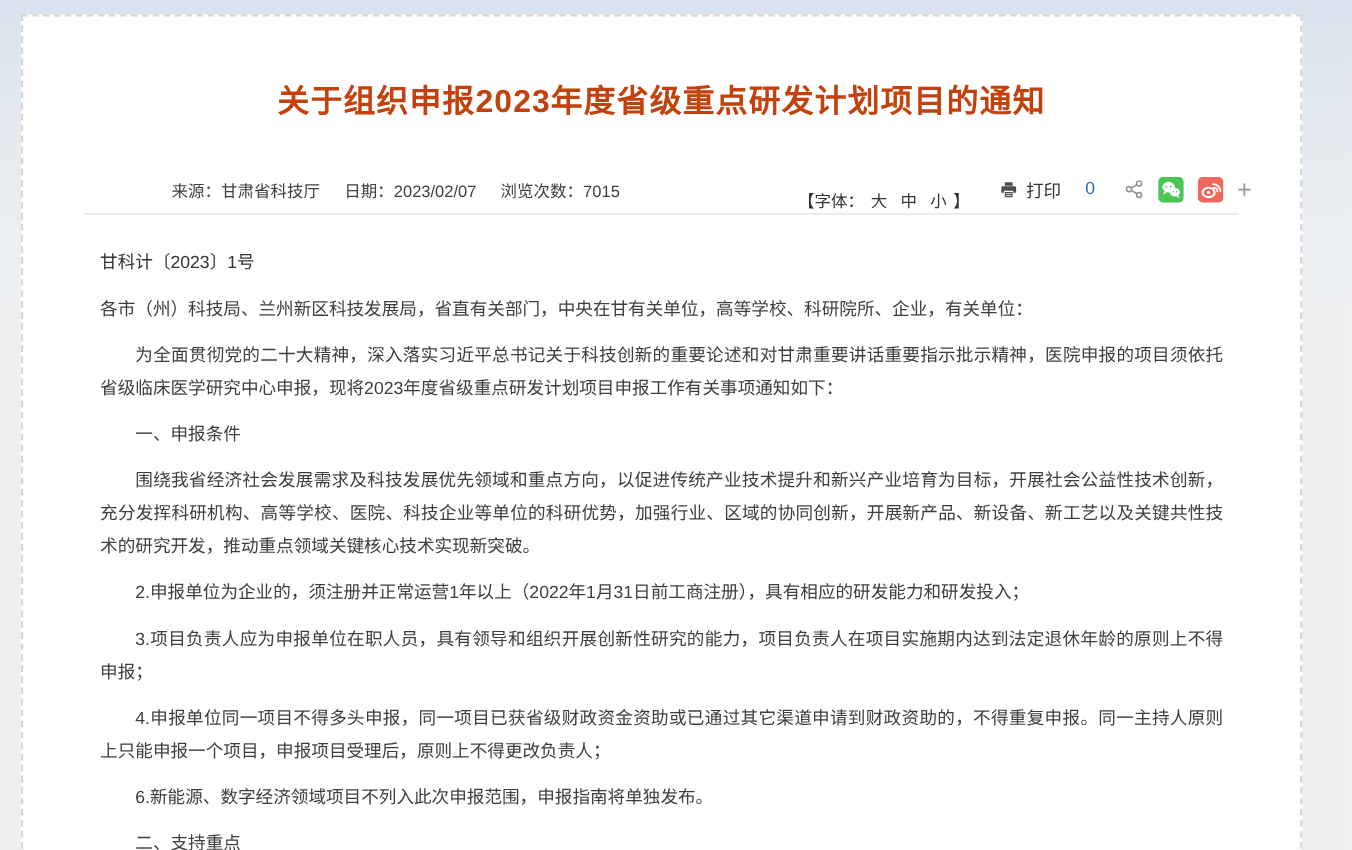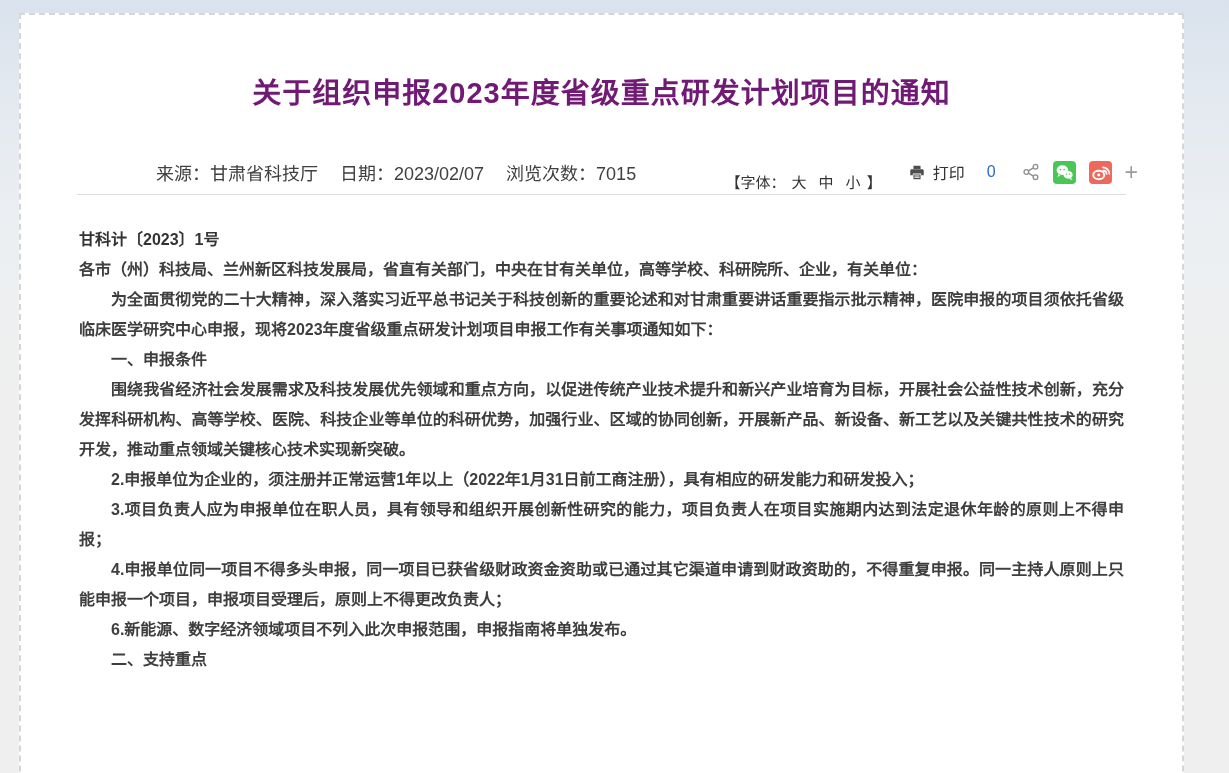--- a/index.html
+++ b/index.html
@@ -23,36 +23,36 @@
     border: 2px dashed #d6d6d6;
     box-sizing: border-box;
   }
   .page-title {
     margin: 0;
     padding: 58px 40px 0 40px;
     text-align: center;
     font-size: 29px;
     line-height: 40px;
     font-weight: bold;
-    color: #701a75;
+    color: #c2410c;
     letter-spacing: 1px;
   }
   .meta-row {
     margin-top: 46px;
     padding: 0 44px 0 135px;
     display: flex;
     align-items: center;
     justify-content: space-between;
     height: 26px;
   }
   .meta-left {
     display: flex;
     align-items: center;
     gap: 22px;
-    font-size: 18px;
+    font-size: 15px;
     color: #404040;
     white-space: nowrap;
   }
   .toolbar {
     display: flex;
     align-items: center;
     white-space: nowrap;
   }
   .font-size-ctrl {
     font-size: 15px;
@@ -119,26 +119,25 @@
     color: #3e3e3e;
   }
   .doc-number {
     text-align: center;
     font-size: 16px;
     color: #333333;
     line-height: 30px;
     margin: 0 0 3px 0;
   }
   .article p {
-    margin: 0;
+    margin: 12px;
     font-size: 16px;
     line-height: 30px;
     text-indent: 2em;
     text-align: justify;
-    font-weight: bold;
   }
   .article p.no-indent {
     text-indent: 0;
   }
 </style>
 </head>
 <body>
 
 <div class="card">
 

